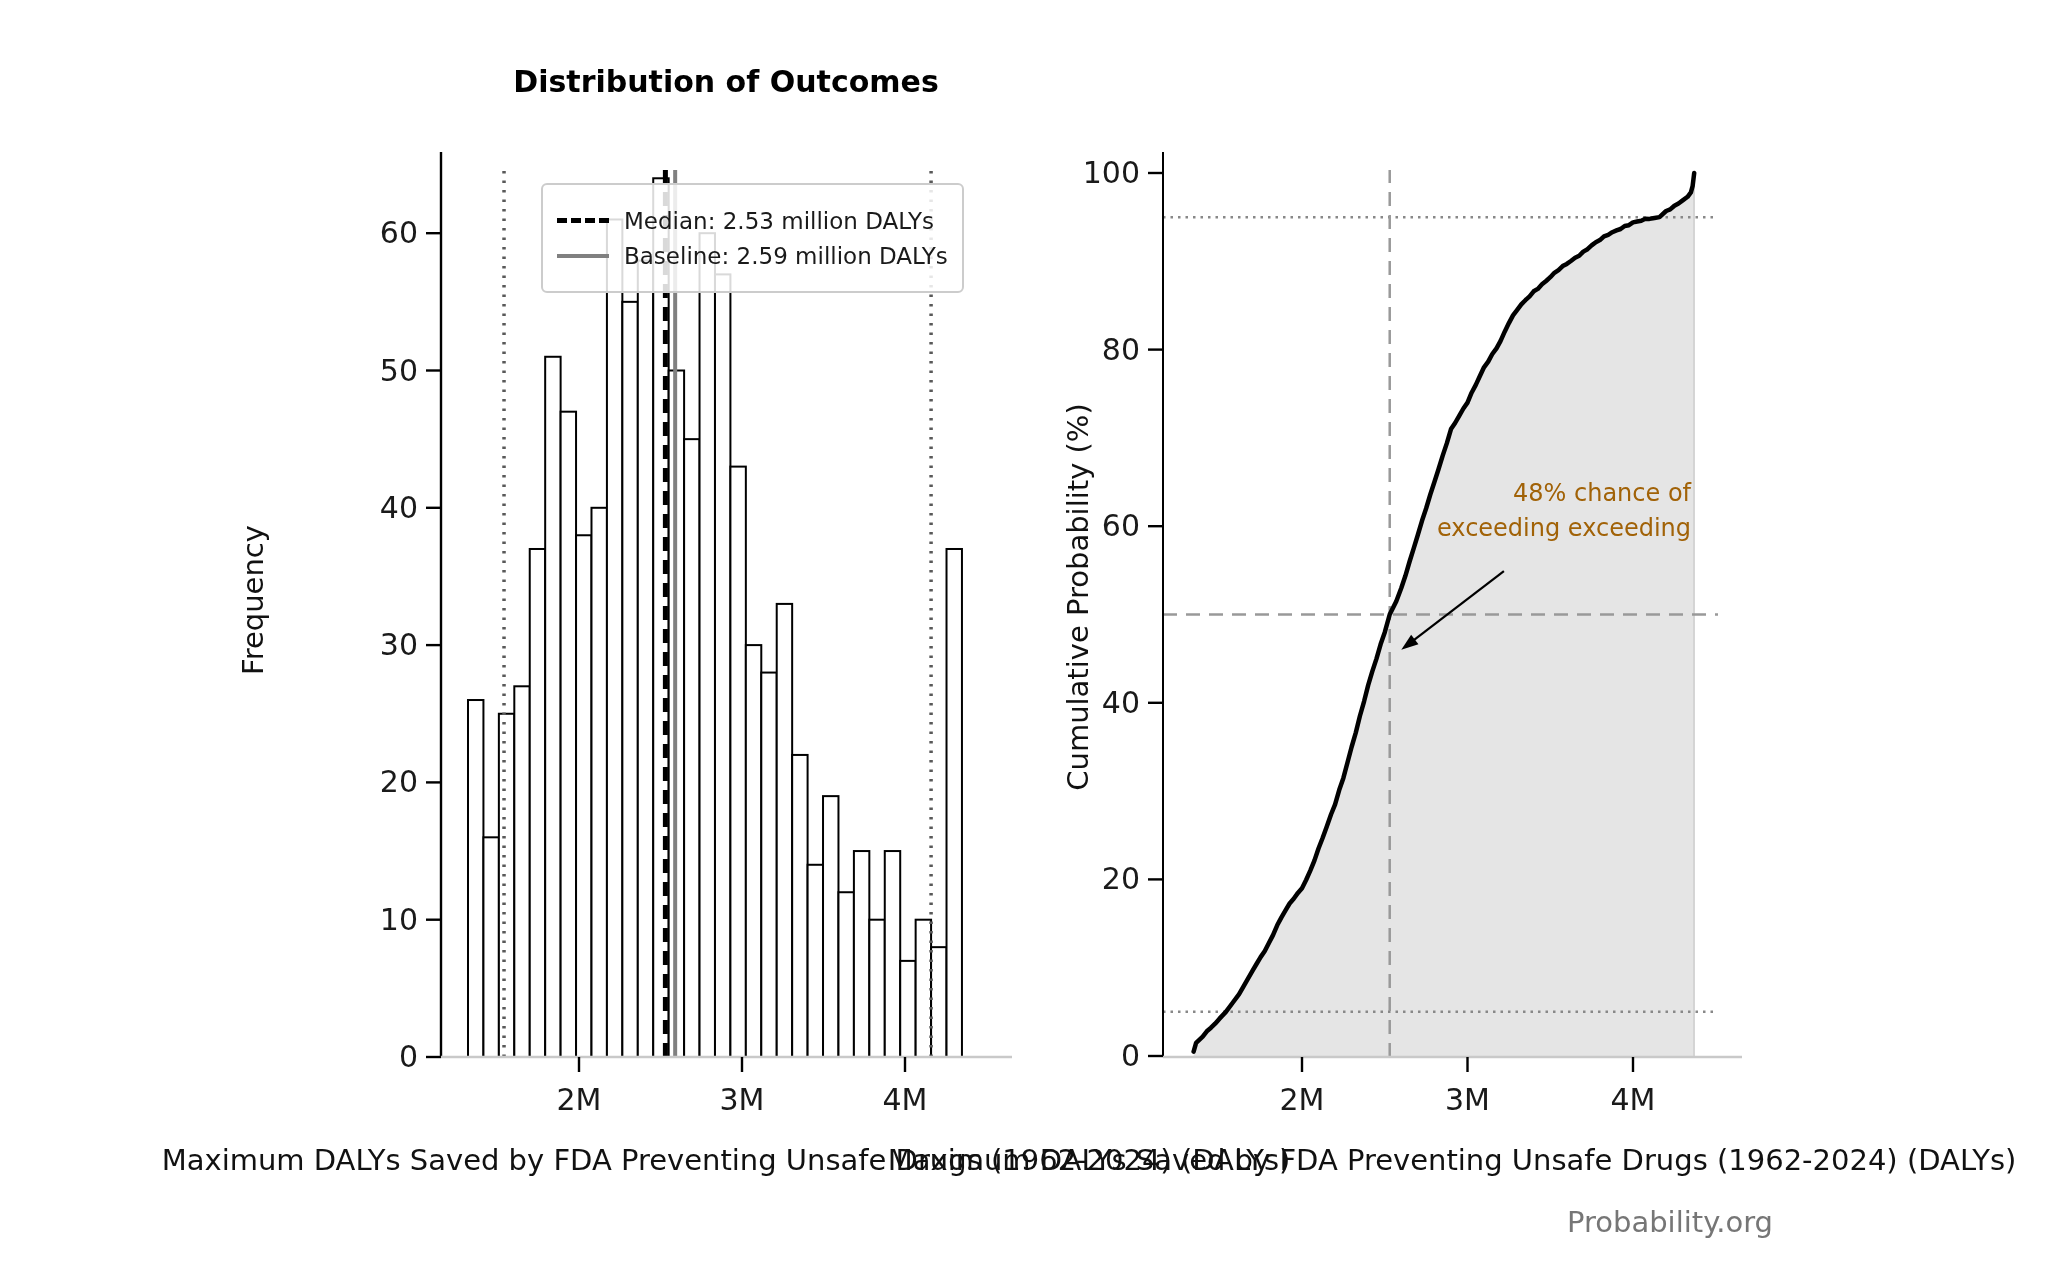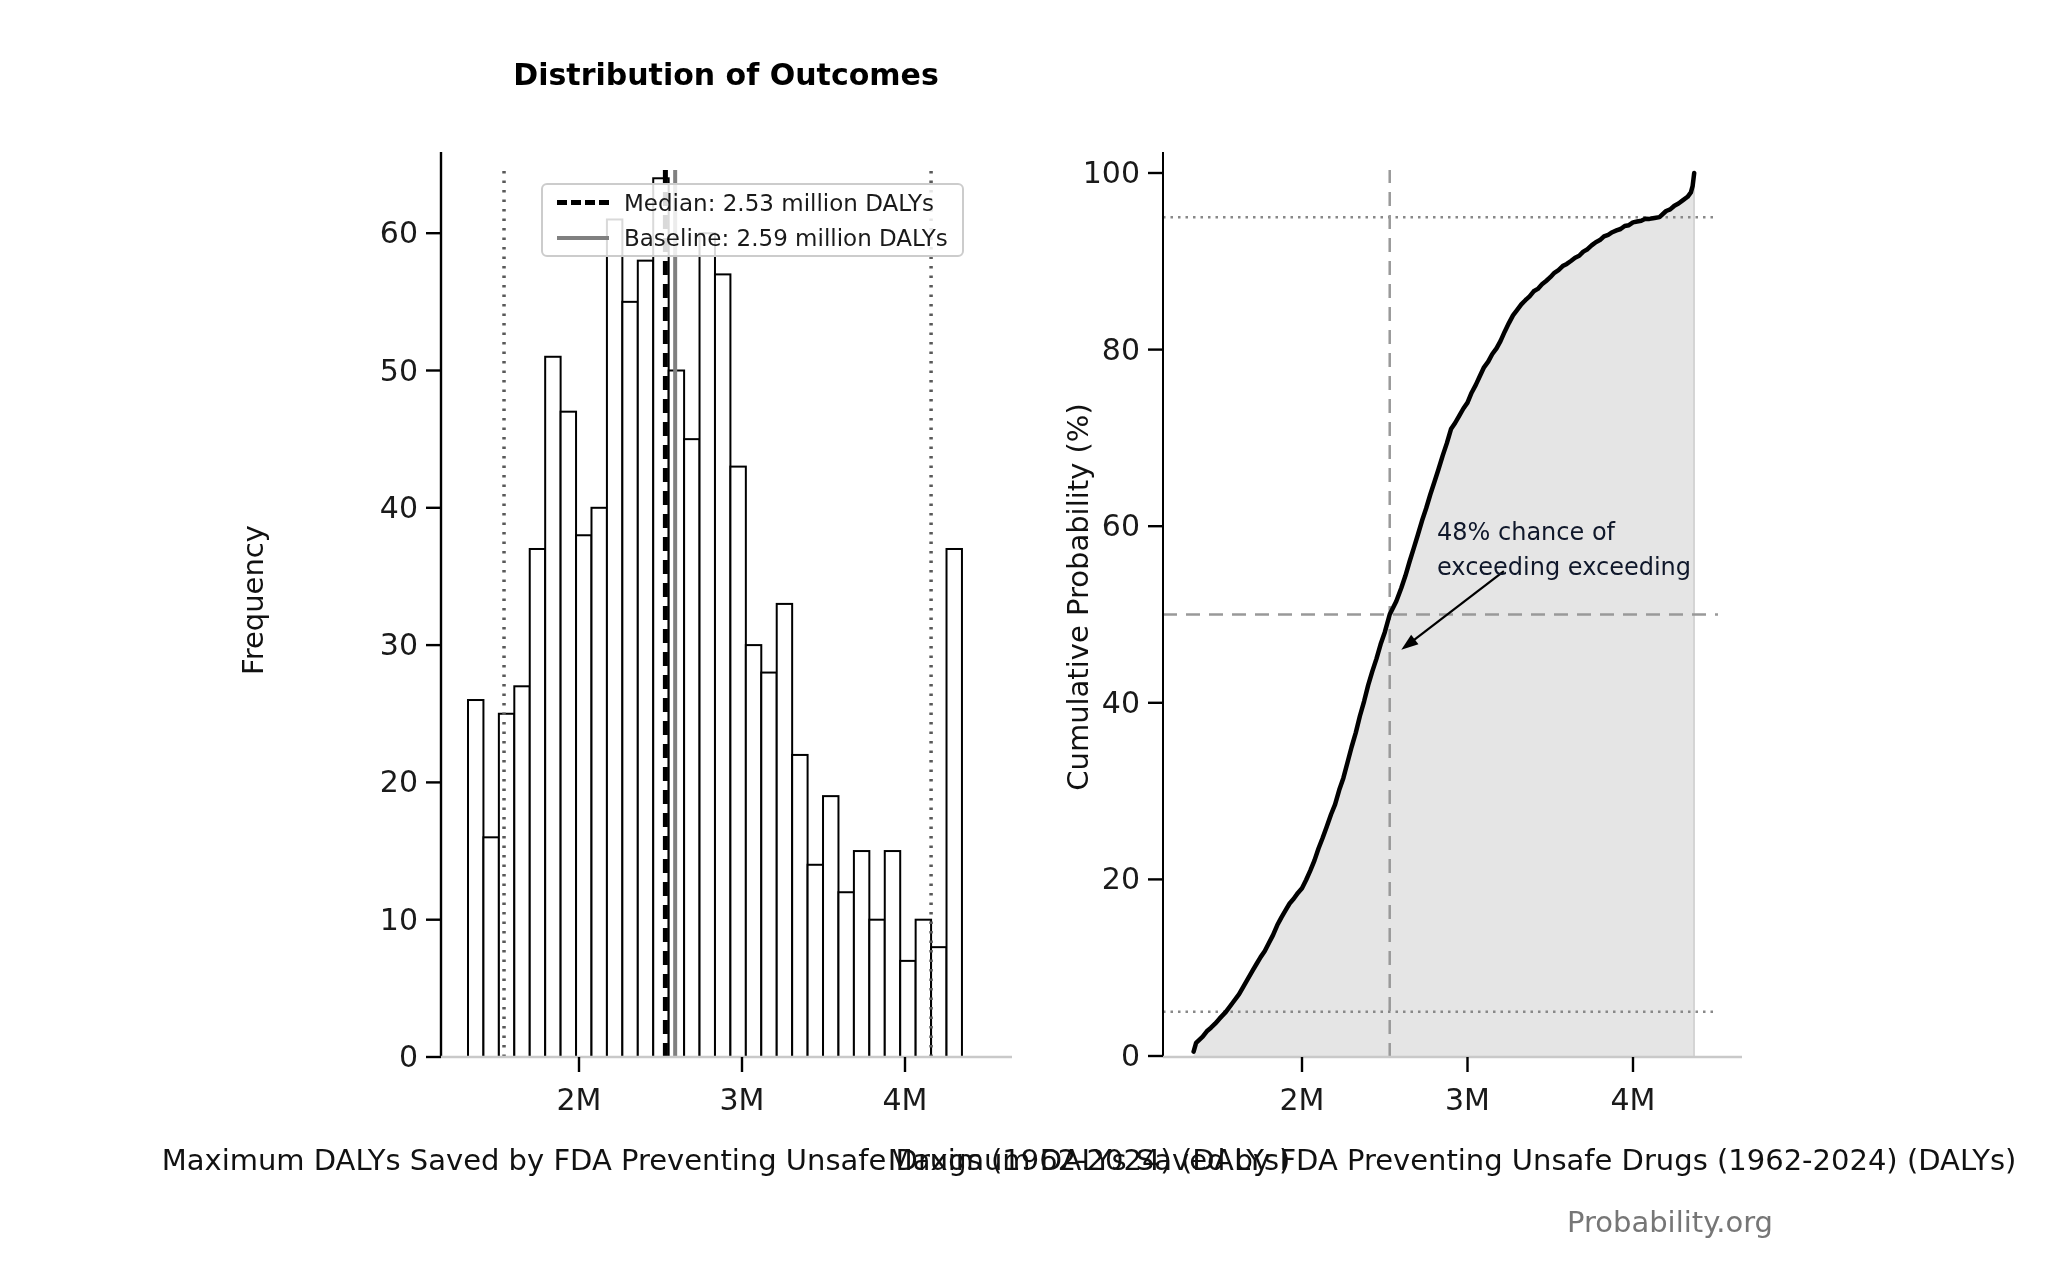--- a/index.html
+++ b/index.html
@@ -3,38 +3,38 @@
 <meta charset="utf-8">
 <style>
   html,body{margin:0;padding:0;background:#ffffff;}
   #figure{
     position:relative;width:2047px;height:1280px;background:#ffffff;overflow:hidden;
     font-family:"DejaVu Sans","Liberation Sans",sans-serif;color:#000;
   }
   .abs{position:absolute;}
   .main-title{top:38px;left:1023px;transform:translateX(-50%);font-size:37px;font-weight:bold;white-space:nowrap;}
   .subplot-title{font-size:30px;font-weight:bold;white-space:nowrap;transform:translateX(-50%);}
-  .subplot-title.left{left:726px;top:57px;}
+  .subplot-title.left{left:726px;top:64px;}
   .subplot-title.right{left:1452px;top:68px;}
   .ylabel{font-size:29px;white-space:nowrap;transform:translate(-50%,-50%) rotate(-90deg);color:#111;}
   .ylabel.left{left:253px;top:600px;}
   .ylabel.right{left:1078px;top:597px;}
   .xlabel{font-size:29px;white-space:nowrap;transform:translateX(-50%);top:1143px;color:#111;}
   .xlabel.left{left:726px;}
   .xlabel.right{left:1452px;}
   .watermark{left:1670px;top:1205px;transform:translateX(-50%);font-size:29px;color:#767676;white-space:nowrap;}
   #plot-svg{position:absolute;left:0;top:0;}
   .legend{
     left:541px;top:183px;background:rgba(255,255,255,0.85);
-    border:2px solid #cccccc;border-radius:6px;padding:0 14px;
+    border:2px solid #cccccc;border-radius:6px;padding:18px 14px;
   }
   .legend-row{display:flex;align-items:center;height:35px;}
   .legend-sample{width:52px;height:0;border-top:4px solid #000;margin-right:15px;flex:0 0 auto;}
   .legend-label{font-size:23px;color:#1a1a1a;white-space:nowrap;}
-  .annotation{left:1437px;top:515px;font-size:24px;line-height:35px;color:#0f172a;white-space:nowrap;}
+  .annotation{left:1437px;top:476px;font-size:24px;line-height:35px;color:#a16207;white-space:nowrap;text-align:right;}
   svg text{font-family:"DejaVu Sans","Liberation Sans",sans-serif;}
 </style>
 </head>
 <body>
 
 <div id="figure">
 
 
   <div class="abs subplot-title left">Distribution of Outcomes</div>
 

